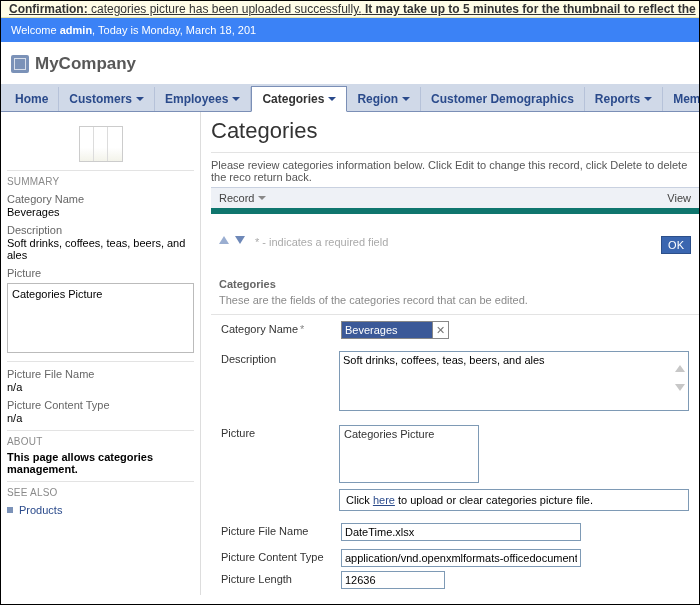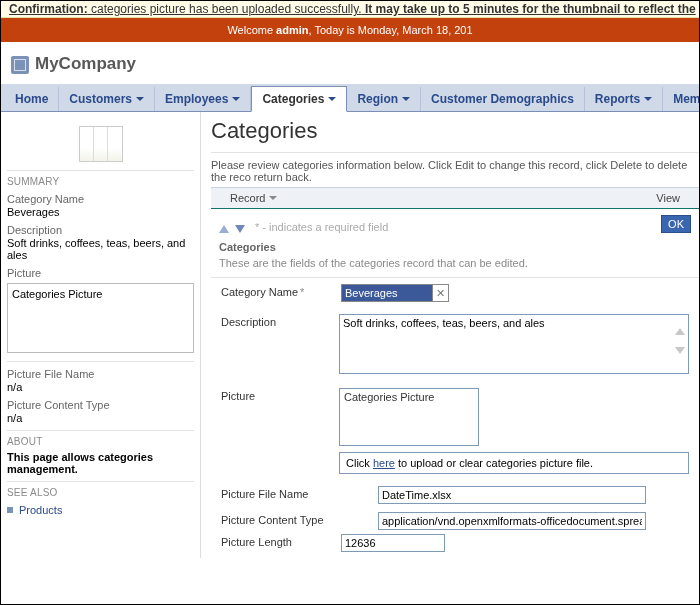--- a/index.html
+++ b/index.html
@@ -1,21 +1,21 @@
 <!DOCTYPE html>
 <html><head>
 <meta charset="utf-8">
 <style>
   * { box-sizing: border-box; margin: 0; padding: 0; }
   body { font-family: Tahoma, Verdana, Arial, sans-serif; font-size: 11px; color: #333; background: #fff; width: 700px; height: 605px; overflow: hidden; border: 1px solid #000; }
   .confirm-bar { background: #fffde7; border-bottom: 1px solid #e8e4a8; padding: 1px 8px; font-size: 12px; white-space: nowrap; overflow: hidden; text-decoration: underline; }
   .confirm-bar .bold { font-weight: bold; }
-  .welcome-bar { background: #c2410c; color: #fff; text-align: center; padding: 6px 20px; font-size: 11px; }
+  .welcome-bar { background: #3b82f6; color: #fff; text-align: left; padding: 6px 10px; font-size: 11px; }
   .welcome-bar .bold { font-weight: bold; }
-  .logo-row { display: flex; align-items: flex-end; padding: 12px 10px 10px 10px; background: #fff; }
+  .logo-row { display: flex; align-items: center; padding: 12px 10px 10px 10px; background: #fff; }
   .logo-icon { width: 18px; height: 18px; background: #7b92b8; border-radius: 2px; margin-right: 6px; position: relative; }
   .logo-icon::after { content: ""; position: absolute; inset: 3px; border: 1px solid rgba(255,255,255,.7); }
   .logo-text { font-size: 17px; font-weight: bold; color: #585858; font-family: "Trebuchet MS", Tahoma, sans-serif; }
   .tabbar { display: flex; align-items: flex-end; background: #d0d9e8; padding-left: 4px; border-bottom: 1px solid #7b8fb6; height: 28px; }
   .tab { display: flex; align-items: center; padding: 5px 10px; font-size: 12px; color: #2a4a8b; border-right: 1px solid #b6c2d9; white-space: nowrap; cursor: pointer; }
   .tab.active { background: #fff; border: 1px solid #7b8fb6; border-bottom: 1px solid #fff; margin-bottom: -1px; font-weight: bold; color: #333; }
   .tab.bold { font-weight: bold; }
   .tab .caret { margin-left: 4px; }
   .caret { display: inline-block; width: 0; height: 0; border-left: 4px solid transparent; border-right: 4px solid transparent; border-top: 4px solid #2a4a8b; }
   .main { display: flex; }
@@ -30,44 +30,44 @@
   .side-picture { border: 1px solid #bbb; padding: 4px; margin-top: 4px; height: 70px; font-size: 11px; color: #000; }
   .side-about { margin-top: 4px; color: #000; font-weight: bold; }
   .seealso-item { display: flex; align-items: center; margin-top: 6px; }
   .bullet-sq { width: 6px; height: 6px; background: #7b92b8; margin-right: 6px; }
   .seealso-link { color: #2a4a8b; cursor: pointer; }
   .content { flex: 1; padding: 4px 0 0 10px; overflow: hidden; }
   .breadcrumb { font-size: 11px; color: #666; padding: 4px 0 0 0; }
   .breadcrumb a { color: #2a4a8b; text-decoration: none; cursor: pointer; }
   h1.page-title { font-family: "Trebuchet MS", Tahoma, sans-serif; font-size: 22px; font-weight: normal; color: #333; margin: 2px 0 8px 0; }
   .instr { border-top: 1px solid #e3e3e3; padding: 6px 0 4px 0; color: #555; }
-  .record-row { background: #eef1f6; border-top: 1px solid #c9d1e0; border-bottom: 1px solid #0f766e; display: flex; align-items: center; padding: 4px 19px; font-size: 11px; color: #444; }
+  .record-row { background: #eef1f6; border-top: 1px solid #c9d1e0; border-bottom: 6px solid #0f766e; display: flex; align-items: center; padding: 4px 8px; font-size: 11px; color: #444; }
   .record-label { display: flex; align-items: center; cursor: pointer; }
   .record-row .spacer { flex: 1; }
-  .req-row { display: flex; align-items: flex-end; padding: 6px 8px; color: #aaa; font-size: 11px; }
+  .req-row { display: flex; align-items: flex-start; padding: 22px 8px; color: #aaa; font-size: 11px; }
   .arrow-up, .arrow-down { width: 0; height: 0; border-left: 5px solid transparent; border-right: 5px solid transparent; margin-right: 6px; }
   .arrow-up { border-bottom: 8px solid #9aaed1; }
   .arrow-down { border-top: 8px solid #6e88b8; margin-right: 10px; }
   .ok-btn { margin-left: auto; background: #3a66b0; color: #fff; border: 1px solid #2c4f8a; padding: 2px 6px; font-size: 11px; font-weight: normal; cursor: pointer; }
   .section-h { font-weight: bold; color: #666; padding: 2px 8px; }
   .section-sub { color: #8a8a8a; padding: 2px 8px 8px 8px; border-bottom: 1px solid #e3e3e3; }
   .form-row { display: flex; padding: 6px 10px; }
   .form-label { width: 120px; color: #333; padding-top: 2px; }
   .req-star { color: #888; margin-left: 2px; }
   .txt, .ta { border: 1px solid #7e9ab5; font-family: Tahoma, sans-serif; font-size: 11px; padding: 2px 3px; color: #000; }
   .txt.name-field { width: 90px; }
   .name-wrap { border: 1px solid #888; padding: 0; display: flex; align-items: stretch; }
   .name-wrap .txt { border: none; }
   .name-wrap .txt::selection { background: #3b5998; color: #fff; }
   .clear-x { border-left: 1px solid #888; width: 16px; display: flex; align-items: center; justify-content: center; color: #777; cursor: pointer; font-size: 11px; background: #fff; }
   .ta { width: 350px; height: 60px; resize: none; }
   .picture-box { border: 1px solid #7e9ab5; width: 140px; height: 58px; padding: 2px 4px; font-size: 11px; margin-bottom: 6px; }
   .upload-row { border: 1px solid #7e9ab5; padding: 4px 6px; font-size: 11px; color: #000; width: 350px; }
   .upload-row a { color: #2a4a8b; text-decoration: underline; cursor: pointer; }
-  .txt.med { width: 268px; margin-left: 37px; }
+  .txt.med { width: 240px; }
   .txt.short { width: 104px; }
   .scroll-stub { float: right; width: 12px; }
   .scroll-stub .sb-up, .scroll-stub .sb-down { width: 0; height: 0; border-left: 5px solid transparent; border-right: 5px solid transparent; margin: 12px 0; }
   .scroll-stub .sb-up { border-bottom: 7px solid #c7c7c7; }
   .scroll-stub .sb-down { border-top: 7px solid #c7c7c7; }
 </style>
 </head>
 <body>
 
 <div class="confirm-bar">

